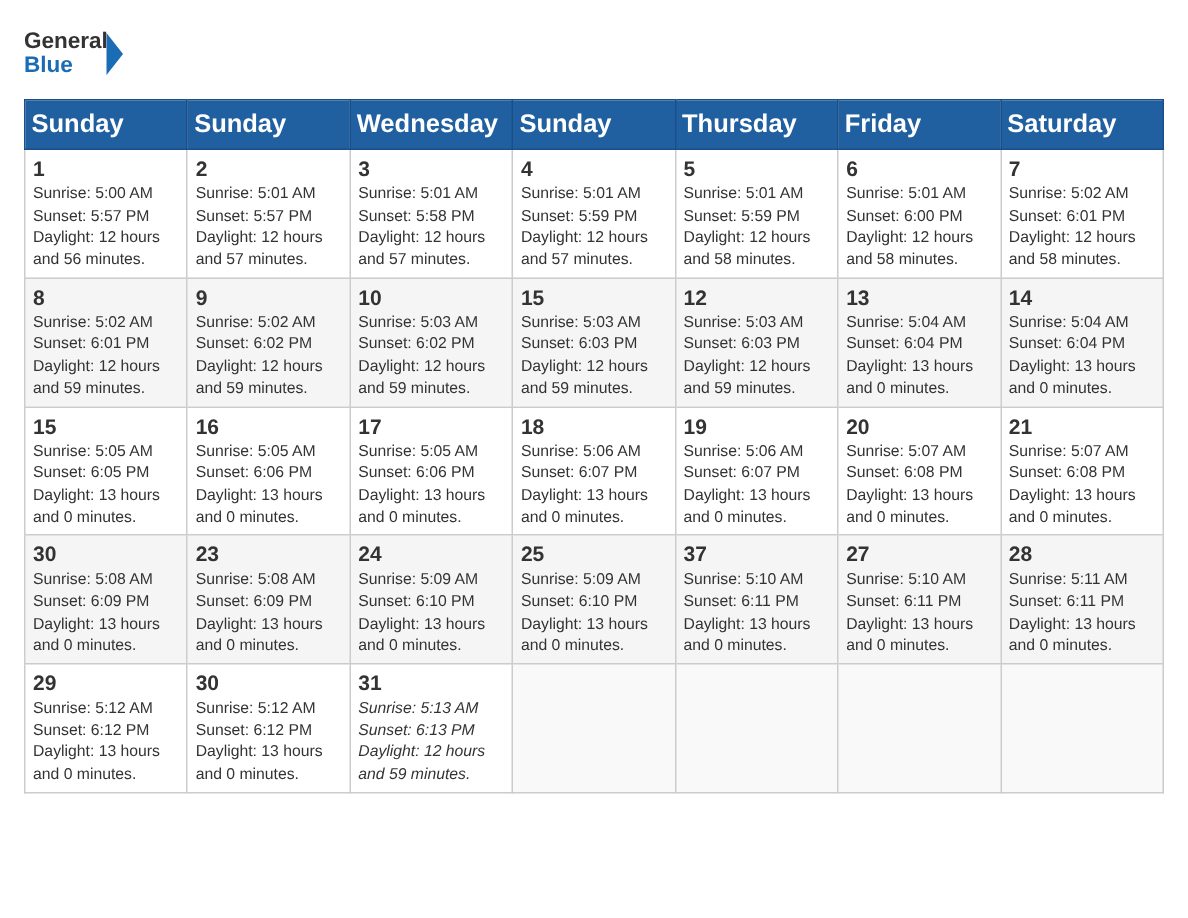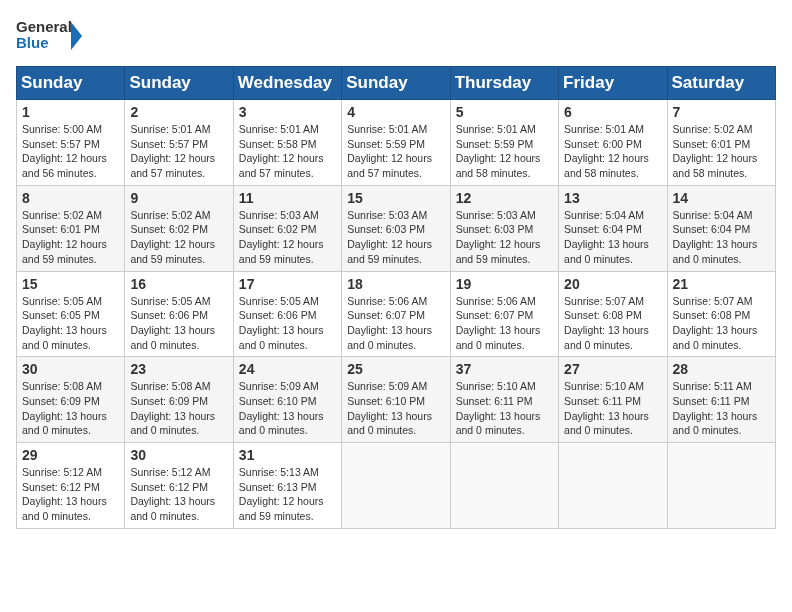--- a/index.html
+++ b/index.html
@@ -155,21 +155,21 @@
 Sunset: 6:01 PM
 Daylight: 12 hours and 59 minutes.</div>
         </td>
         <td>
           <span class="day-num">9</span>
           <div class="day-info" style="white-space: pre-line;">Sunrise: 5:02 AM
 Sunset: 6:02 PM
 Daylight: 12 hours and 59 minutes.</div>
         </td>
         <td>
-          <span class="day-num">11</span>
+          <span class="day-num">10</span>
           <div class="day-info" style="white-space: pre-line;">Sunrise: 5:03 AM
 Sunset: 6:02 PM
 Daylight: 12 hours and 59 minutes.</div>
         </td>
         <td>
           <span class="day-num">15</span>
           <div class="day-info" style="white-space: pre-line;">Sunrise: 5:03 AM
 Sunset: 6:03 PM
 Daylight: 12 hours and 59 minutes.</div>
         </td>
@@ -288,21 +288,21 @@
 Daylight: 13 hours and 0 minutes.</div>
         </td>
         <td>
           <span class="day-num">30</span>
           <div class="day-info" style="white-space: pre-line;">Sunrise: 5:12 AM
 Sunset: 6:12 PM
 Daylight: 13 hours and 0 minutes.</div>
         </td>
         <td>
           <span class="day-num">31</span>
-          <div class="day-info" style="white-space: pre-line;">Sunrise: 5:13 AM
+          <div class="day-info" style="white-space: pre-line; font-style: italic;">Sunrise: 5:13 AM
 Sunset: 6:13 PM
 Daylight: 12 hours and 59 minutes.</div>
         </td>
         <td class="empty-cell"></td>
         <td class="empty-cell"></td>
         <td class="empty-cell"></td>
         <td class="empty-cell"></td>
       </tr>
     </tbody>
 </table>

